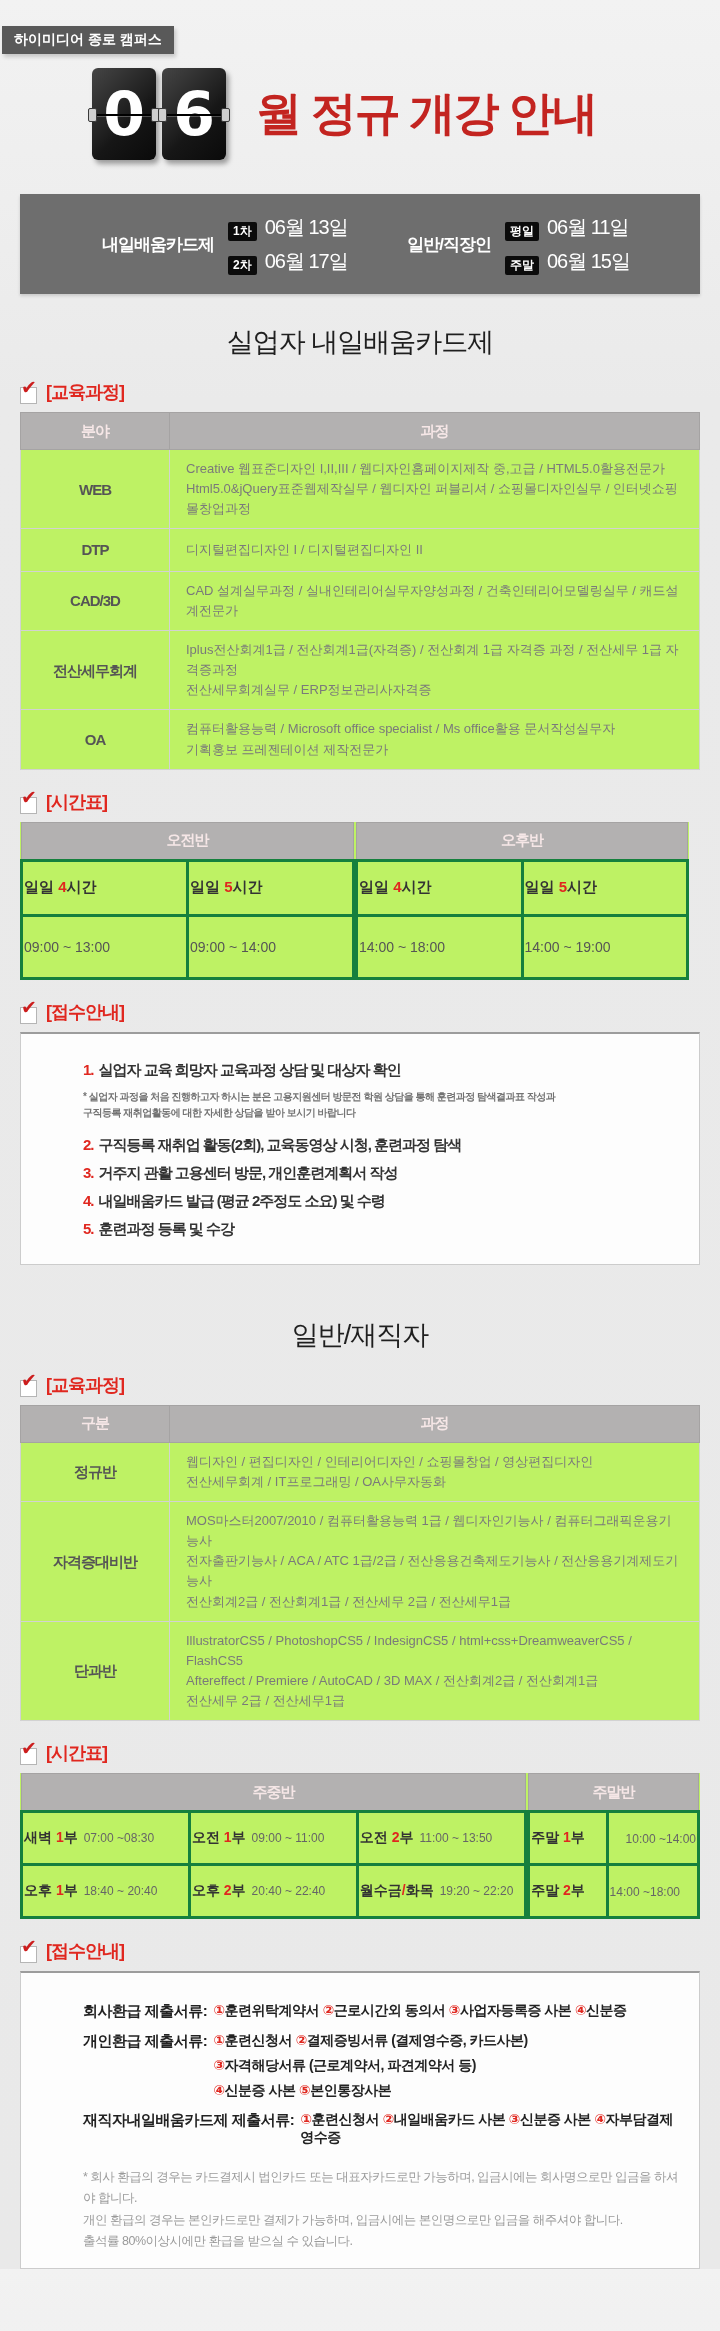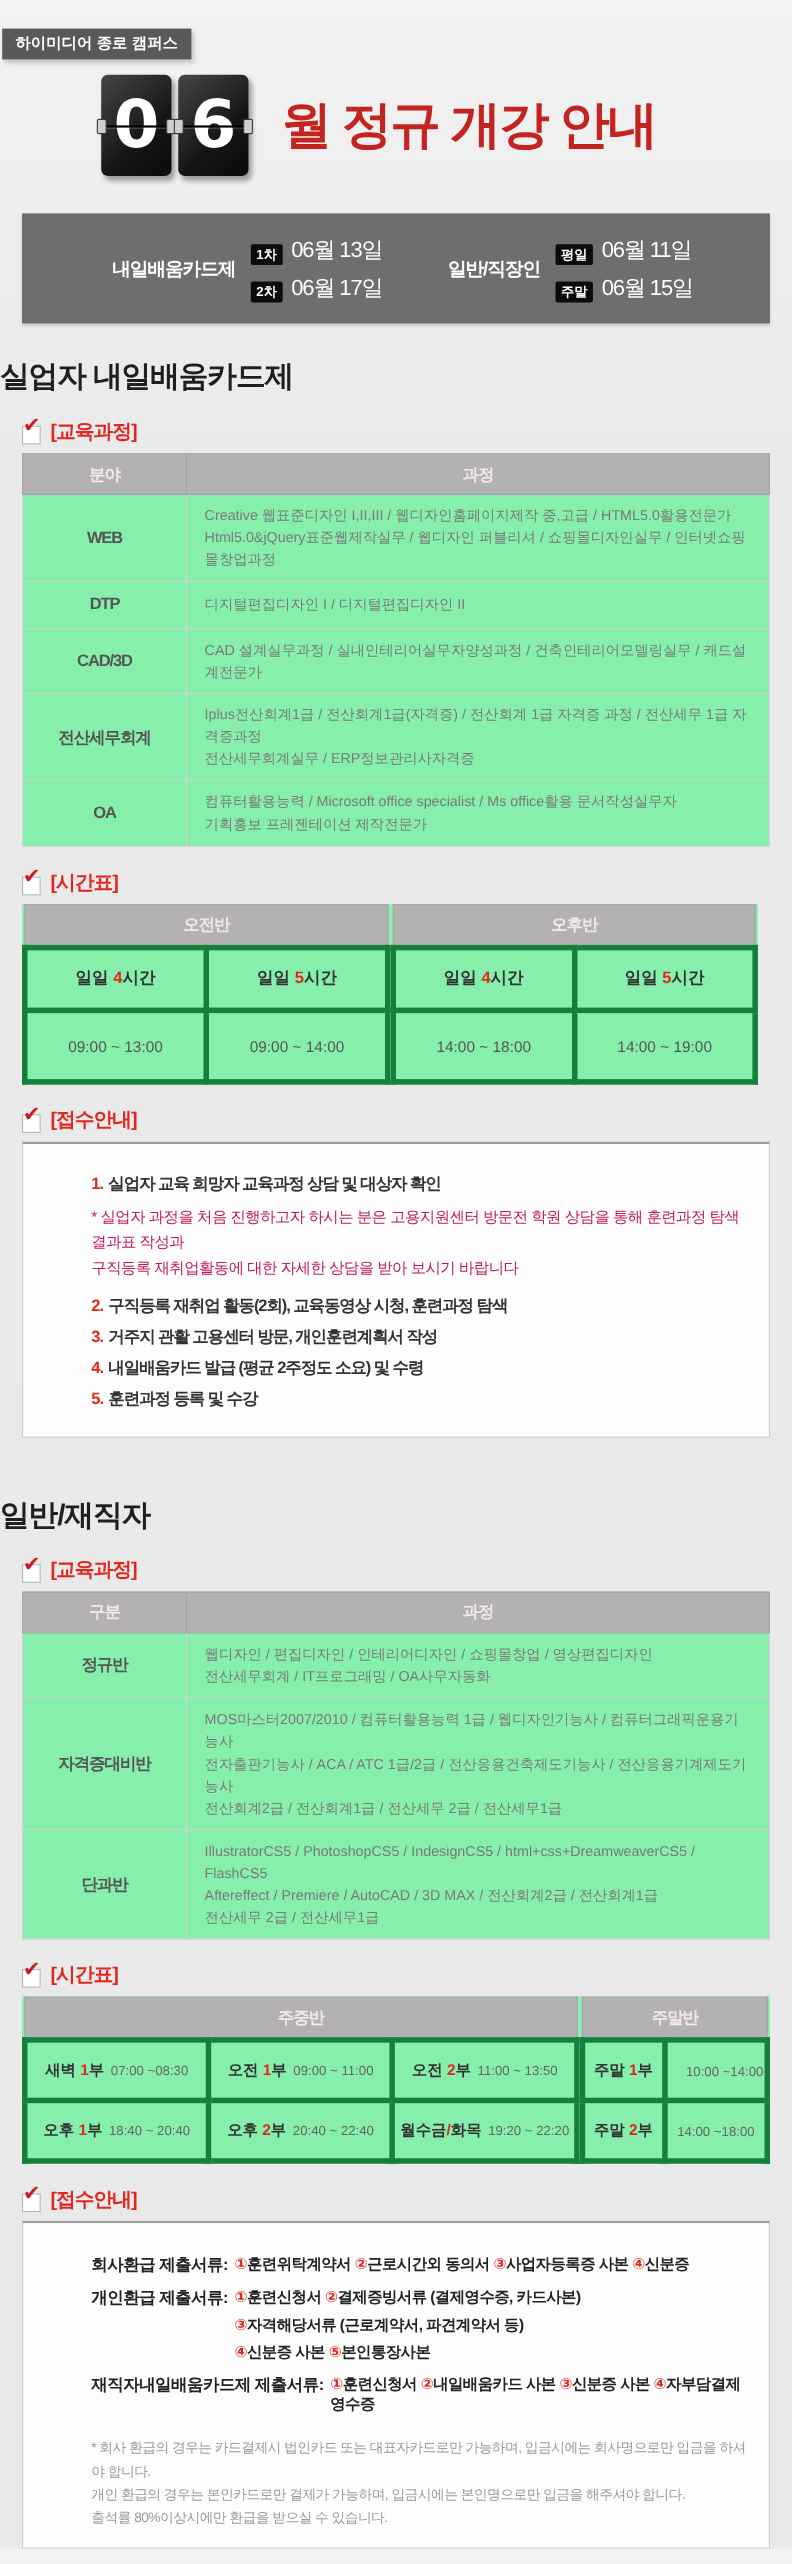--- a/index.html
+++ b/index.html
@@ -14,41 +14,41 @@
   .flip .pin.l{left:-4px}.flip .pin.r{right:-4px}
   .headline{font-size:46px;font-weight:bold;color:#c32420;margin-left:24px;letter-spacing:-2px;white-space:nowrap}
   .date-bar{margin:34px 20px 0;background:#6e6e6e;height:100px;display:flex;align-items:center;justify-content:space-between;padding:0 70px 0 82px;box-sizing:border-box;box-shadow:0 2px 3px rgba(0,0,0,.15)}
   .dgroup{display:flex;align-items:center}
   .dtitle{color:#fff;font-weight:bold;font-size:17px;margin-right:14px;letter-spacing:-1px}
   .drows{display:flex;flex-direction:column;gap:7px}
   .drow{display:flex;align-items:flex-end;gap:8px}
   .dbadge{background:#0b0b0b;color:#fff;font-size:12px;font-weight:bold;padding:2px 5px;border-radius:2px;line-height:1.2}
   .ddate{color:#fff;font-size:20px;letter-spacing:-1px}
   .wrap{margin:0 20px}
-  .section-title{text-align:left;font-size:27px;font-weight:bold;color:#1f1f1f;margin-top:30px;letter-spacing:-1px}
+  .section-title{text-align:center;font-size:27px;font-weight:normal;color:#1f1f1f;margin-top:30px;letter-spacing:-1px}
   .sec-head{display:flex;align-items:flex-end;margin:20px 0 8px;height:24px}
   .chk{width:15px;height:15px;background:#fff;border:1px solid #b5b5b5;position:relative;margin-right:9px;flex:none}
   .chk .mark{position:absolute;left:0px;top:-10px;color:#cc1d1d;font-size:19px;font-weight:bold;line-height:1}
   .sec-label{color:#e0271f;font-weight:bold;font-size:18px;letter-spacing:-1px}
-  table{border-collapse:collapse;background:#86efac}
+  table{border-collapse:collapse;background:#bef264}
   .tbl{width:100%}
   th{background:#b3b1b1;color:#f6e7e7;font-size:15px;font-weight:bold;border:1px solid #a5a3a3;height:34px;letter-spacing:-1px}
   .tbl td{border:1px solid #d2d2d2;font-size:13px;color:#7a7a7a;padding:9px 16px;line-height:1.55;white-space:pre-line}
   .tbl td.cat{width:140px;text-align:center;color:#555;font-weight:bold;font-size:15px;padding:9px 4px;letter-spacing:-1px}
   .tt-row{display:flex;margin-top:4px}
-  .tt td{border:5px solid #15803d;text-align:center}
+  .tt td{border:3px solid #15803d;}
   .tt .slot{height:50px;font-size:15px;font-weight:bold;color:#333}
   .rnum{color:#e0271f}
   .tt .time{height:58px;font-size:14px;color:#555;vertical-align:middle}
   .tt .wslot{height:48px;font-size:14px;font-weight:bold;color:#333;white-space:nowrap}
   .wt{font-size:12px;color:#666;font-weight:normal;margin-left:6px}
   .note-box{background:#fdfdfd;border:1px solid #ccc;border-top:2px solid #9c9c9c;padding:18px 20px 16px 62px;margin-top:6px}
   .step{margin:9px 0;font-size:15px;font-weight:bold;color:#333;letter-spacing:-1px}
   .step .n{color:#e0271f;margin-right:5px}
-  .step-note{font-size:14px;color:#be185d;font-weight:normal;margin:7px 0 14px;white-space:pre-line;line-height:1.65;letter-spacing:-0.5px}
+  .step-note{font-size:10px;color:#737373;font-weight:bold;margin:7px 0 14px;white-space:pre-line;line-height:1.65;letter-spacing:-0.5px}
   .doc-row{display:flex;margin:11px 0;font-size:14px;color:#222;letter-spacing:-0.5px}
   .doc-label{font-weight:bold;font-size:15px;white-space:nowrap;margin-right:6px}
   .doc-lines{display:flex;flex-direction:column;gap:7px}
   .doc-line{font-weight:bold}
   .circ{color:#e0271f;font-weight:bold}
   .refund-note{font-size:12.5px;color:#9a9a9a;white-space:pre-line;line-height:1.7;margin-top:20px;letter-spacing:-0.5px}
 </style>
 </head>
 <body>
 

